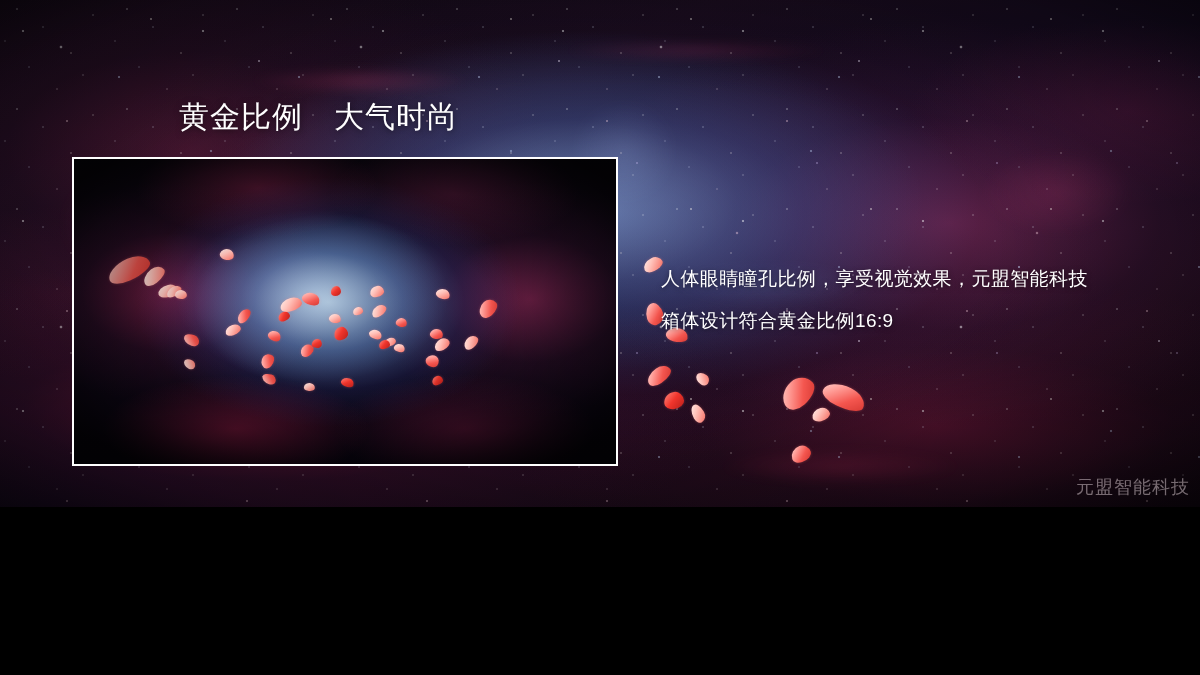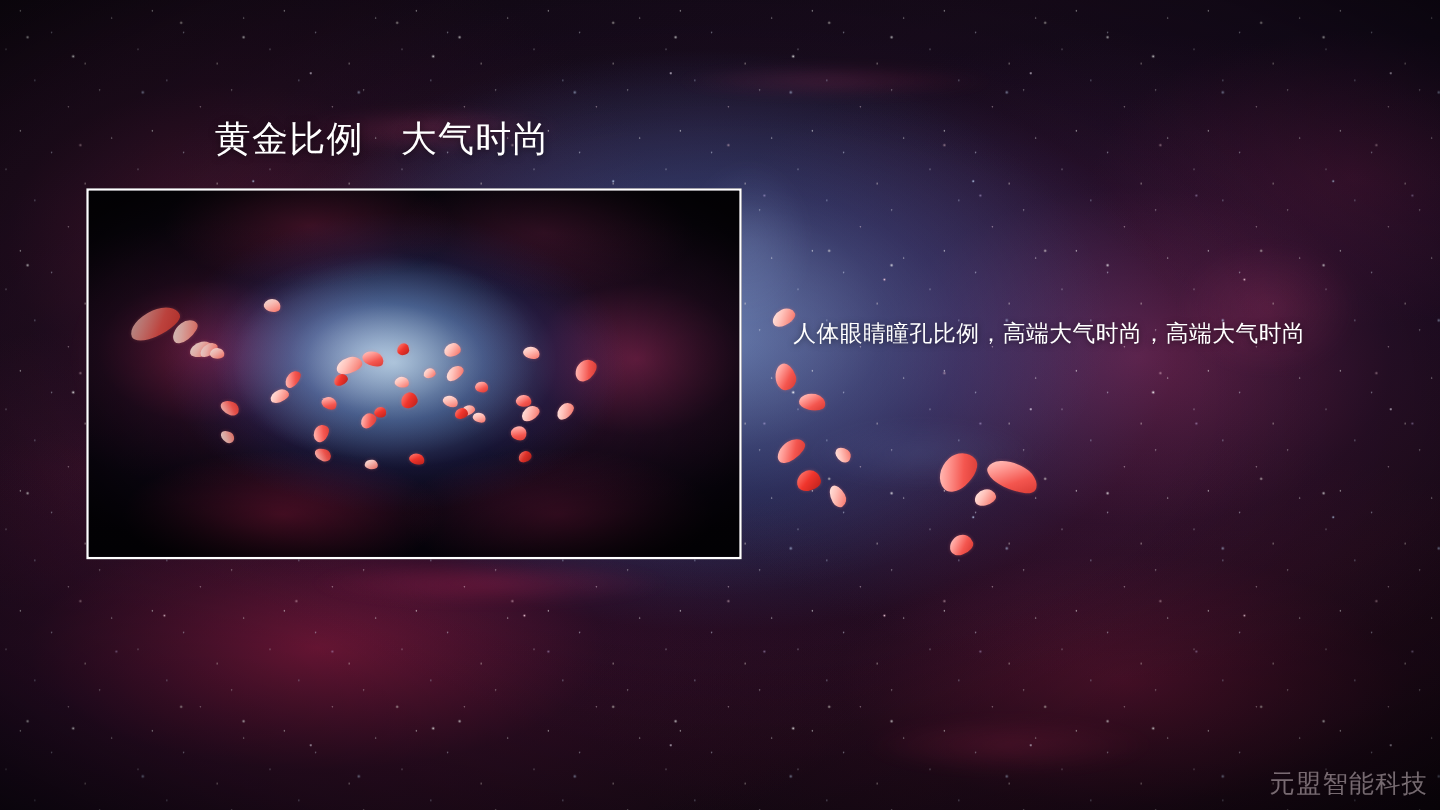--- a/index.html
+++ b/index.html
@@ -8,21 +8,21 @@
     padding: 0;
     background: #000;
   }
   body {
     font-family: "Liberation Sans", "DejaVu Sans", sans-serif;
   }
 
   .slide {
     position: relative;
     width: 1200px;
-    height: 675px;
+    height: 507px;
     overflow: hidden;
     background: #0a0410;
   }
 
   
   .bg-base {
     position: absolute;
     inset: 0;
     background:
       radial-gradient(ellipse 44% 50% at 50% 42%, rgba(120,160,230,0.50) 0%, rgba(70,95,175,0.30) 38%, rgba(30,25,70,0.04) 72%, rgba(0,0,0,0) 100%),
@@ -174,21 +174,21 @@
     letter-spacing: .4px;
     white-space: nowrap;
     text-shadow: 0 1px 5px rgba(0,0,0,.55);
   }
 
   
   .watermark {
     position: absolute;
     right: 10px;
     bottom: 8px;
-    font-size: 21px;
+    font-size: 18px;
     letter-spacing: 1px;
     color: rgba(215,200,205,0.52);
     margin-top: 40px;
   }
 </style>
 </head>
 <body>
 
 <div class="slide">
 
@@ -254,18 +254,19 @@
   <div class="petal" style="left:646px; top:368px; width:26px; height:15px; transform:rotate(-34deg);"></div>
   <div class="petal deep" style="left:664px; top:392px; width:20px; height:17px; transform:rotate(-8deg);"></div>
   <div class="petal pale" style="left:697px; top:372px; width:11px; height:14px; transform:rotate(-58deg);"></div>
   <div class="petal pale" style="left:692px; top:404px; width:12px; height:19px; transform:rotate(-30deg);"></div>
   <div class="petal" style="left:780px; top:380px; width:36px; height:26px; transform:rotate(-42deg);"></div>
   <div class="petal" style="left:822px; top:386px; width:44px; height:22px; transform:rotate(26deg);"></div>
   <div class="petal pale" style="left:812px; top:408px; width:18px; height:13px; transform:rotate(-14deg);"></div>
   <div class="petal" style="left:791px; top:446px; width:20px; height:16px; transform:rotate(-20deg);"></div>
 
   <div class="body-copy">
-    <div class="copy-line">人体眼睛瞳孔比例，高端大气时尚，高端大气时尚</div>
+    <div class="copy-line">人体眼睛瞳孔比例，享受视觉效果，元盟智能科技</div>
+    <div class="copy-line">箱体设计符合黄金比例16:9</div>
   </div>
 
   <div class="watermark">元盟智能科技</div>
 
 </div>
 
 </body></html>

